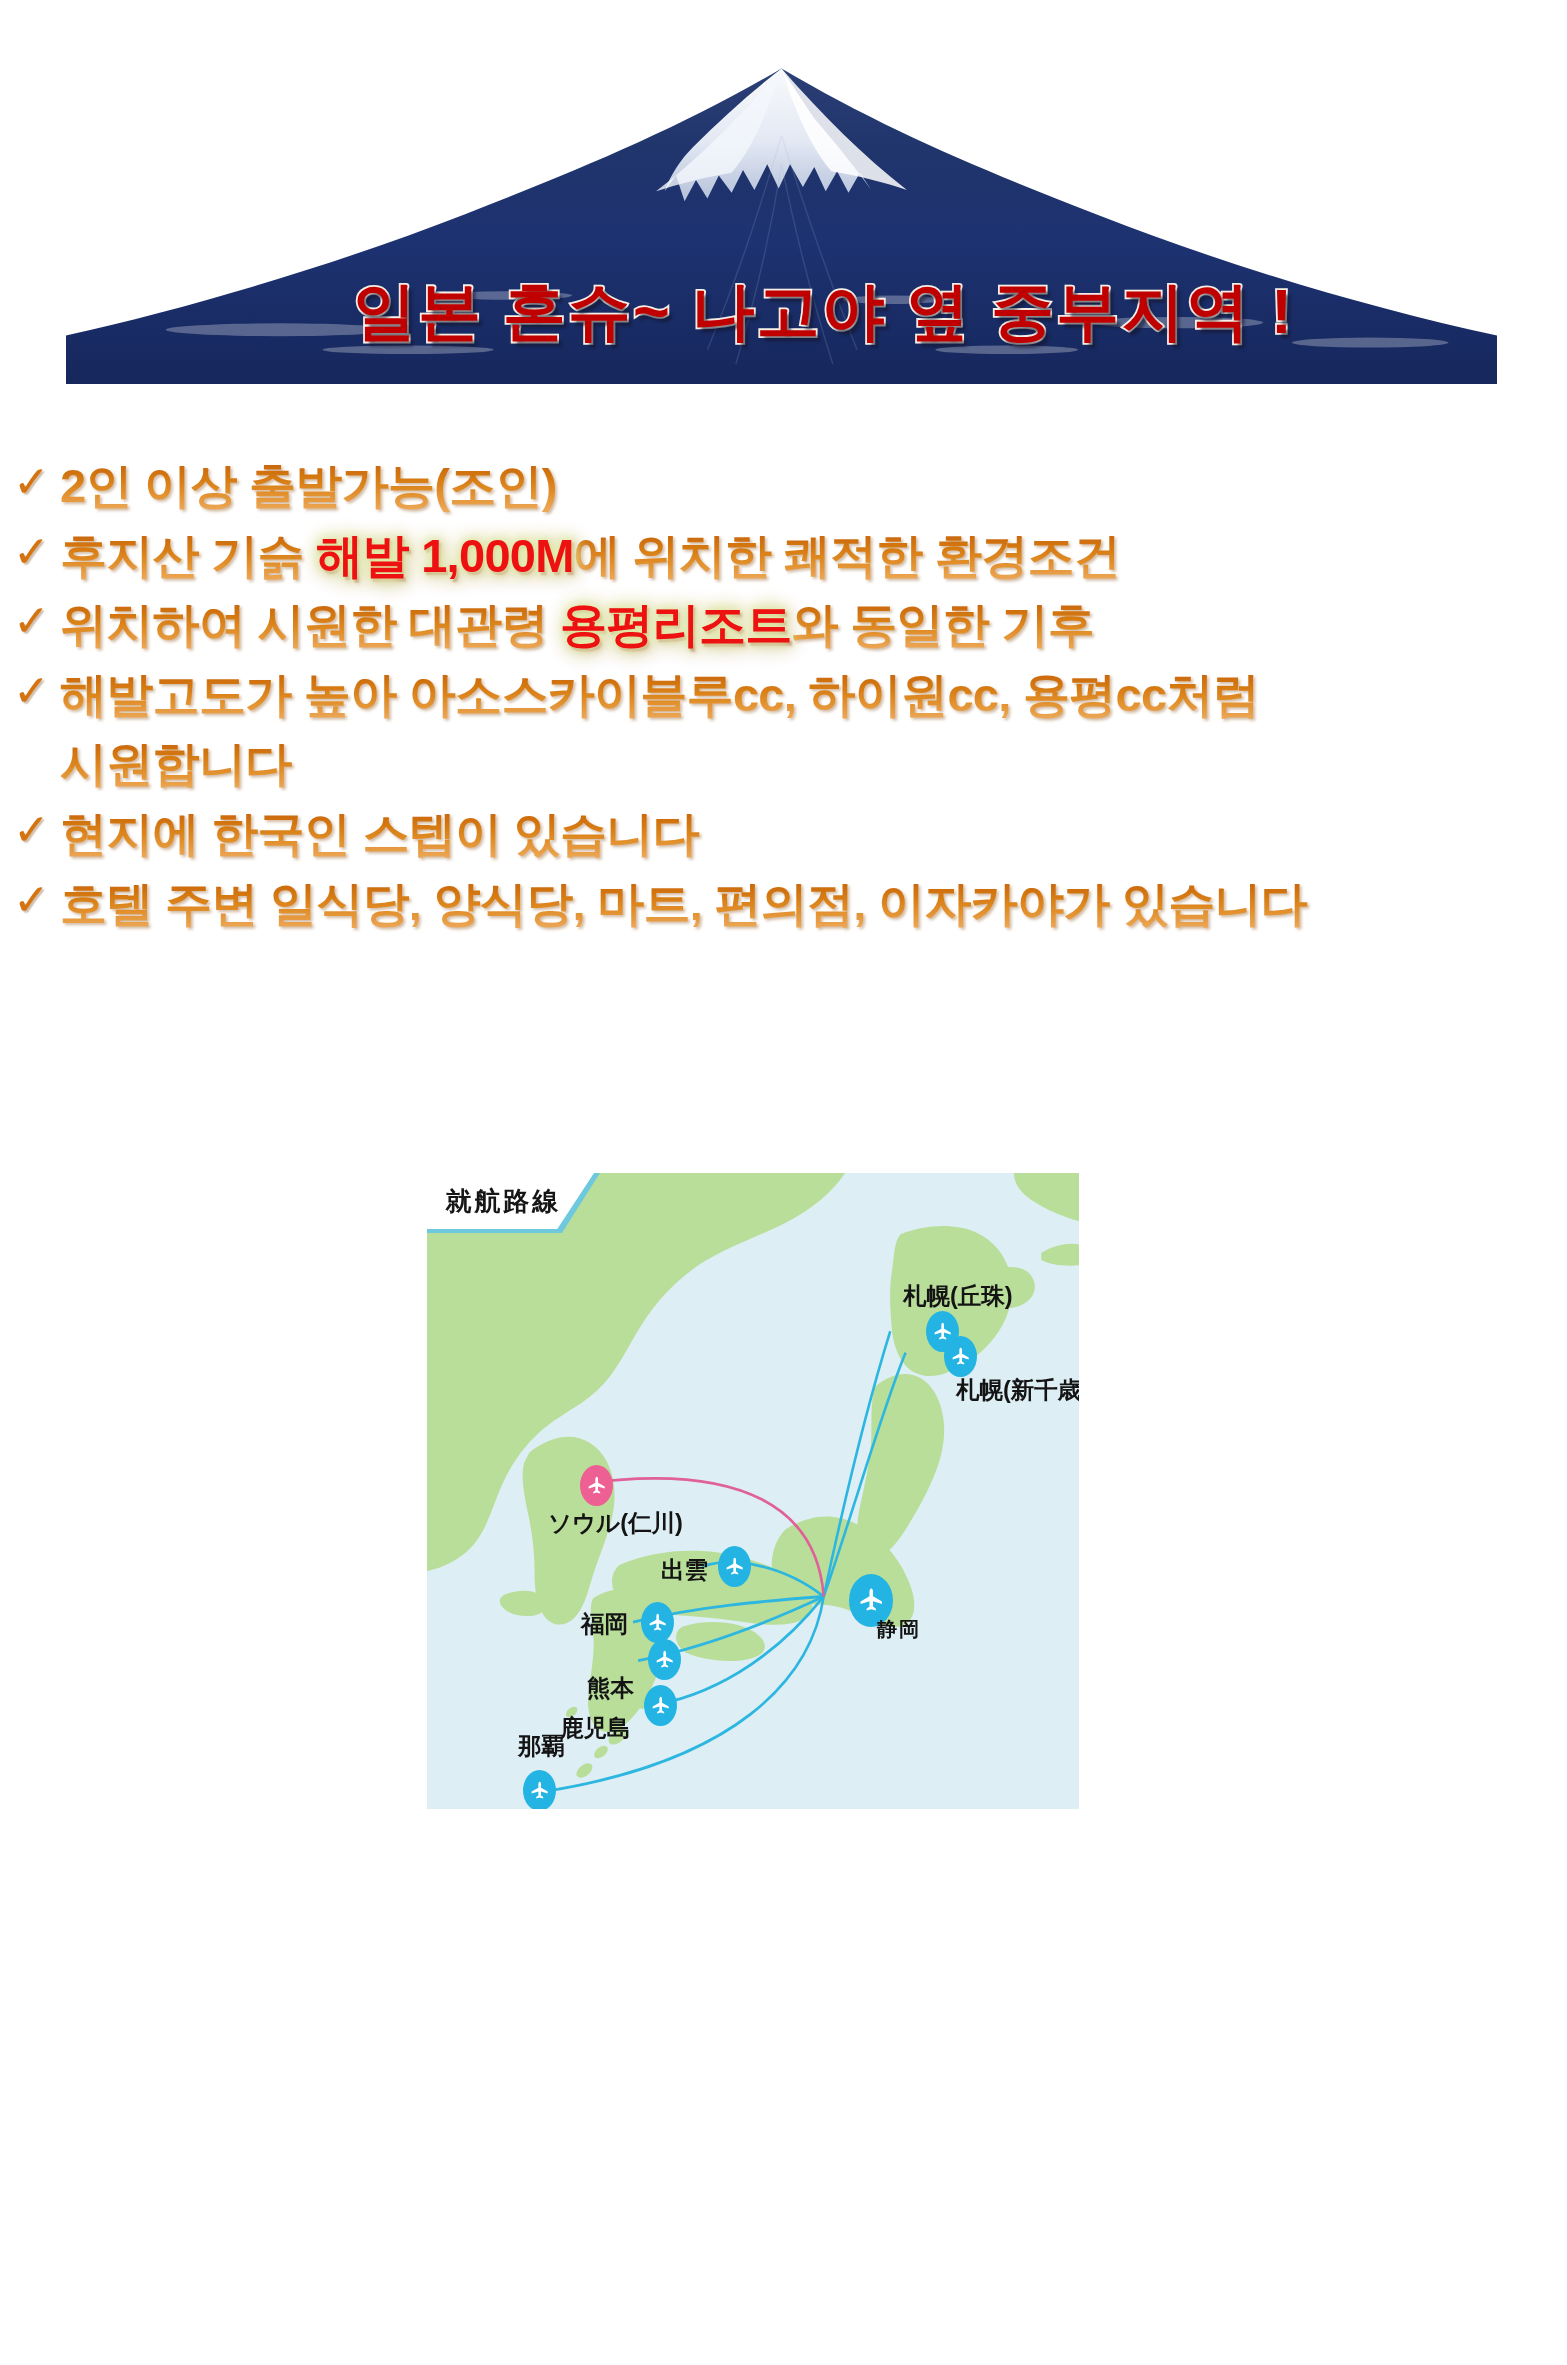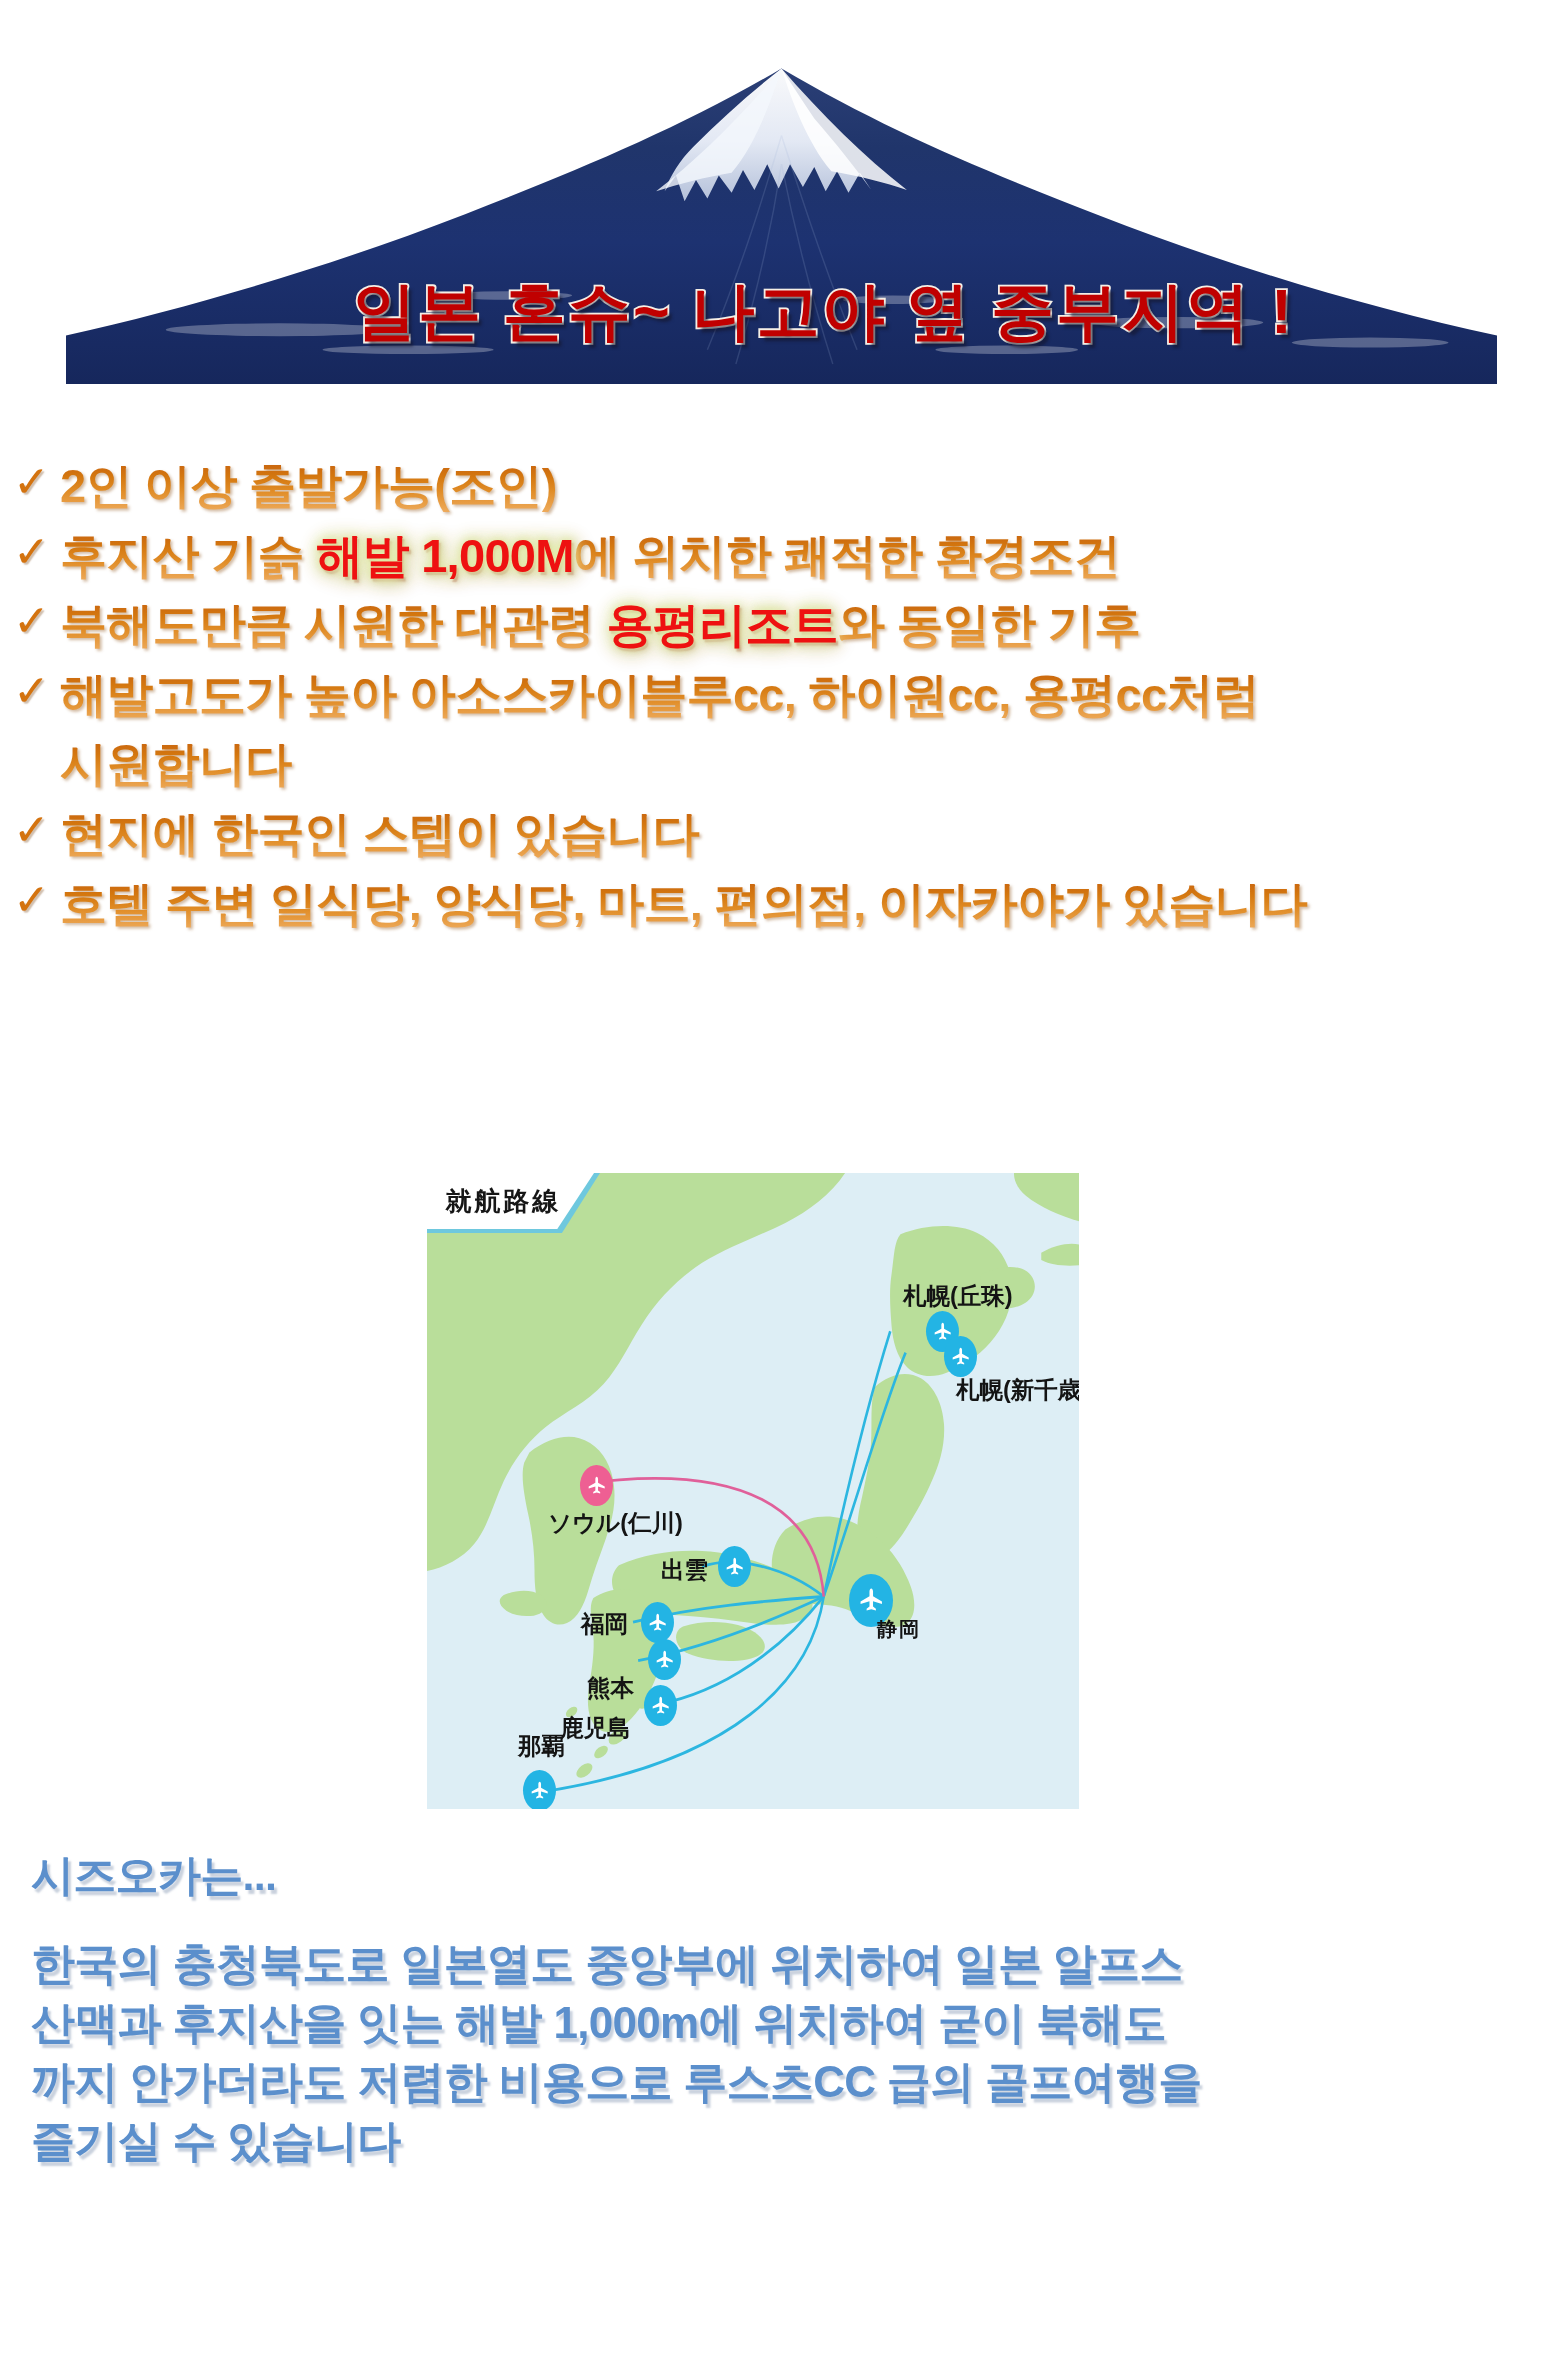--- a/index.html
+++ b/index.html
@@ -264,21 +264,21 @@
       <span class="bullet-text"><span>2인 이상 출발가능(조인)</span></span>
     </div>
 
     <div class="bullet">
       <span class="bullet-mark">✓</span>
       <span class="bullet-text"><span>후지산 기슭 </span><span class="hl">해발 1,000M</span><span>에 위치한 쾌적한 환경조건</span></span>
     </div>
 
     <div class="bullet">
       <span class="bullet-mark">✓</span>
-      <span class="bullet-text"><span>북해도만큼 시원한 대관령 </span><span class="hl">용평리조트</span><span>와 동일한 기후</span></span>
+      <span class="bullet-text"><span>위치하여 시원한 대관령 </span><span class="hl">용평리조트</span><span>와 동일한 기후</span></span>
     </div>
 
     <div class="bullet">
       <span class="bullet-mark">✓</span>
       <span class="bullet-text"><span>해발고도가 높아 아소스카이블루cc, 하이원cc, 용평cc처럼</span></span>
     </div>
     <div class="bullet-cont">
       <span class="bullet-mark">✓</span>
       <span class="bullet-text">시원합니다</span>
     </div>
@@ -424,22 +424,15 @@
     <div class="city-label" style="left:121px; top:334px;">ソウル(仁川)</div>
     <div class="city-label" style="left:234px; top:381px;">出雲</div>
     <div class="city-label" style="left:154px; top:435px;">福岡</div>
     <div class="city-label" style="left:160px; top:471px;margin-top:28px;">熊本</div>
     <div class="city-label" style="left:133px; top:539px;">鹿児島</div>
     <div class="city-label" style="left:91px; top:557px;">那覇</div>
     <div class="city-label big" style="left:450px; top:443px;">静岡</div>
 
   </div>
 
-  <div class="bottom">
-    <div class="bottom-head">시즈오카는...</div>
-    <div class="bottom-line">한국의 충청북도로 일본열도 중앙부에 위치하여 일본 알프스</div>
-    <div class="bottom-line">산맥과 후지산을 잇는 해발 1,000m에  위치하여 굳이 북해도</div>
-    <div class="bottom-line">까지 안가더라도 저렴한 비용으로 루스츠CC 급의 골프여행을</div>
-    <div class="bottom-line">즐기실 수 있습니다</div>
-  </div>
 
 </div>
 
 
 </body></html>

